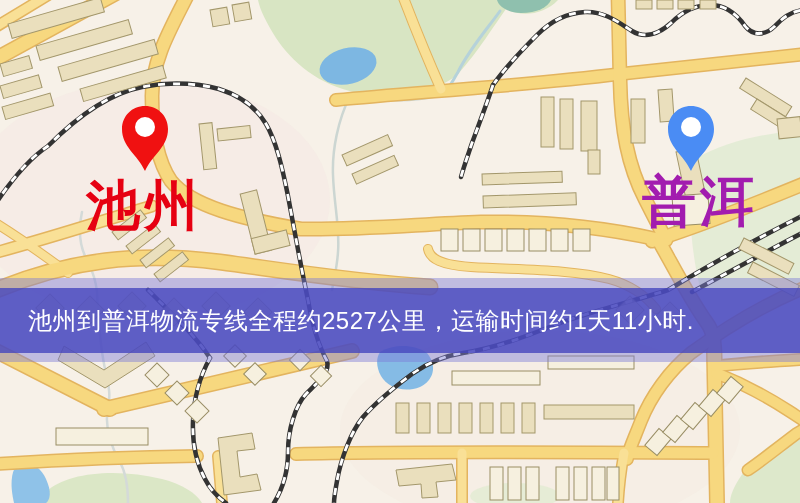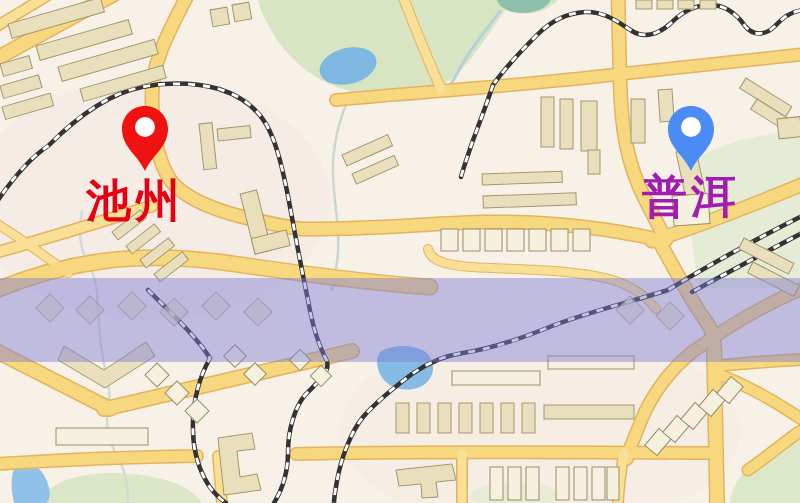--- a/index.html
+++ b/index.html
@@ -17,21 +17,21 @@
   .minor{stroke:#f9e096;}
   .stream{fill:none;stroke-linecap:round;}
   
   .banner-outer{position:absolute;left:0;top:278px;width:800px;height:84px;
                 background:rgba(124,124,214,0.45);}
   .banner-inner{position:absolute;left:0;top:288px;width:800px;height:65px;
                 background:rgba(70,70,190,0.80);}
   .banner-text{position:absolute;left:28px;top:0;height:65px;line-height:65px;
                color:#ffffff;font-size:24px;letter-spacing:0.5px;white-space:nowrap;}
   
-  .city-label{position:absolute;font-size:45px;font-weight:bold;line-height:1;
+  .city-label{position:absolute;font-size:54px;font-weight:bold;line-height:1;
               letter-spacing:4px;white-space:nowrap;}
   .city-origin{left:86px;top:178px;color:#e60012;}
   .city-dest{left:642px;top:174px;color:#a21caf;}
 </style>
 </head>
 <body>
 
 <div class="stage">
 
 <svg width="800" height="503" viewBox="0 0 800 503">
@@ -254,14 +254,17 @@
   <g>
     <path d="M691 171 C683 154 668 147 668 129 C668 116 678 106 691 106 C704 106 714 116 714 129 C714 147 699 154 691 171 Z" fill="#4a8cf4"></path>
     <circle cx="691" cy="127" r="10" fill="#ffffff"></circle>
   </g>
 </svg>
 
   <div class="city-label city-origin">池州</div>
   <div class="city-label city-dest">普洱</div>
 
   <div class="banner-outer"></div>
+  <div class="banner-inner">
+    <div class="banner-text">池州到普洱物流专线全程约2527公里，运输时间约1天11小时.</div>
+  </div>
 
 </div>
 
 </body></html>

